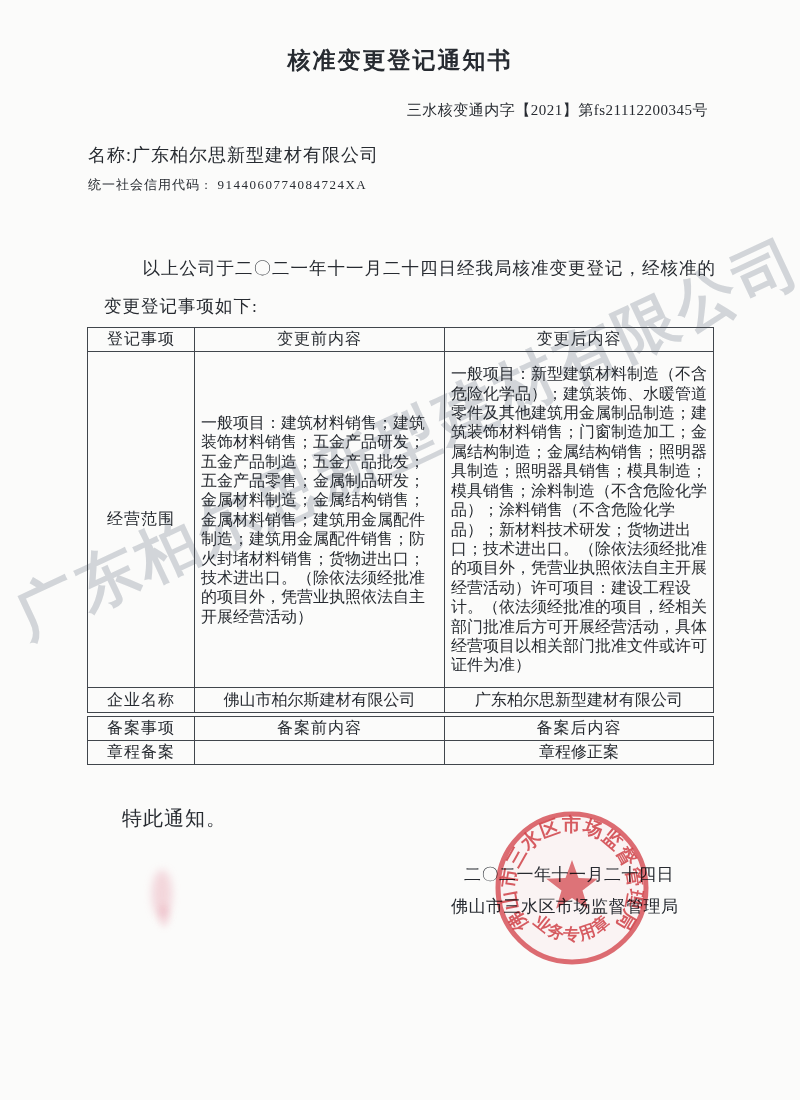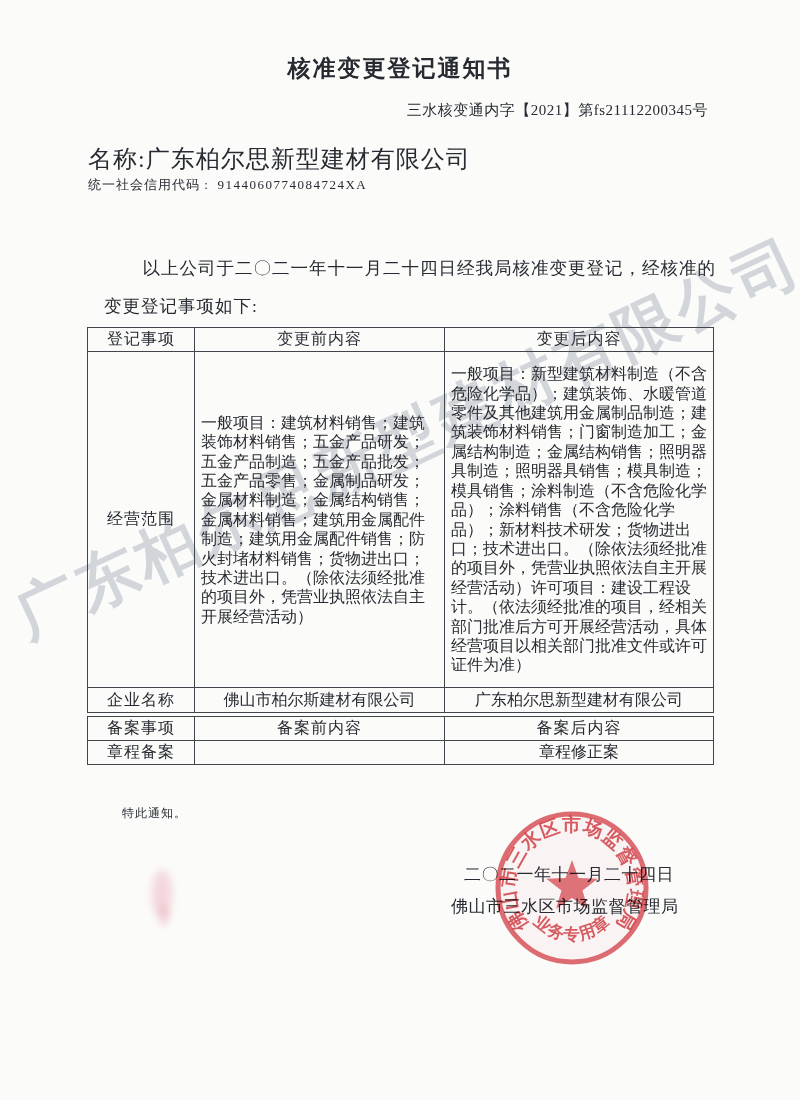--- a/index.html
+++ b/index.html
@@ -15,27 +15,27 @@
     left:-20px;top:400px;width:840px;
     text-align:center;
     font-size:62px;font-weight:700;letter-spacing:4px;white-space:nowrap;
     color:rgba(176,183,189,0.55);
     transform:rotate(-25deg);
     z-index:0;
     user-select:none;
   }
   .content{position:absolute;left:0;top:0;width:800px;height:1100px;z-index:1;}
   .title{
-    left:0;top:53px;width:800px;text-align:center;
+    left:0;top:45px;width:800px;text-align:center;
     font-size:23px;font-weight:700;letter-spacing:2px;
   }
   .doc-number{
     right:92px;top:101px;font-size:15px;letter-spacing:0.5px;
   }
-  .name-line{left:88px;top:143px;font-size:24px;letter-spacing:1px;}
+  .name-line{left:88px;top:143px;font-size:18px;letter-spacing:1px;}
   .code-line{left:88px;top:176px;font-size:13px;letter-spacing:1px;}
   .code-line .code-val{letter-spacing:1.5px;}
   .intro{
     left:104px;top:249px;width:628px;
     font-size:17.5px;line-height:38px;letter-spacing:1px;
     text-indent:2.2em;margin:0;
   }
   table.doc-table{
     position:absolute;left:87px;width:626px;
     border-collapse:collapse;table-layout:fixed;
@@ -53,21 +53,21 @@
   .col-after{width:269px;}
   tr.hdr td{height:21px;text-align:center;vertical-align:middle;font-size:16px;letter-spacing:1px;}
   tr.main-row td{vertical-align:middle;}
   tr.main-row{height:336px;}
   td.item-cell{text-align:center;letter-spacing:1px;}
   .long-cell{line-height:19.4px;word-break:break-all;text-align:left;}
   tr.name-row{height:25px;}
   tr.name-row td{text-align:center;vertical-align:middle;}
   tr.filing-row{height:21px;}
   tr.filing-row td{text-align:center;vertical-align:middle;}
-  .closing{left:122px;top:805px;font-size:12px;letter-spacing:1px;font-family:Liberation Mono, monospace;}
+  .closing{left:122px;top:805px;font-size:20px;letter-spacing:1px;font-family:Liberation Mono, monospace;}
   .date-line{left:464px;top:863px;font-size:17px;letter-spacing:0.5px;text-align:center;}
   .authority-line{left:451px;top:895px;font-size:17px;letter-spacing:0.5px;}
   .seal{
     left:477px;top:793px;width:190px;height:190px;
     z-index:3;mix-blend-mode:multiply;opacity:0.92;
   }
   .smudge{
     left:152px;top:870px;width:20px;height:48px;border-radius:50%;
     background:rgba(224,120,140,0.28);filter:blur(4px);
     z-index:0;

